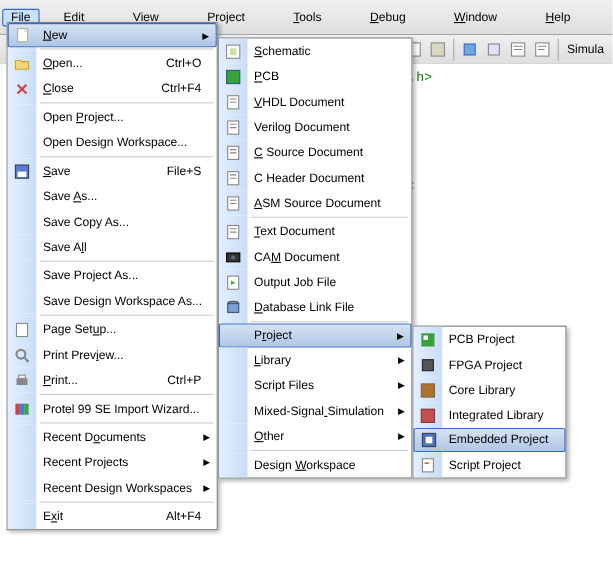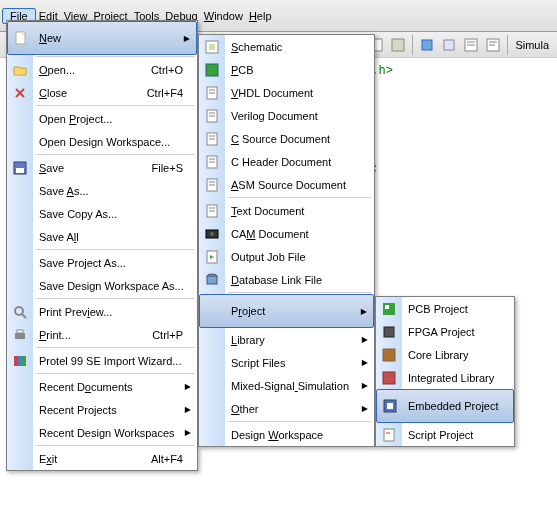--- a/index.html
+++ b/index.html
@@ -14,21 +14,21 @@
 }
 .menubar {
   background: linear-gradient(#f0f0f0, #dedede);
   border-bottom: 1px solid #999;
   height: 32px;
   display: flex;
   align-items: center;
   padding-left: 2px;
 }
 .menubar-item {
-  padding: 2px 3px;
+  padding: 2px 22px;
   cursor: default;
 }
 .menubar-item u { text-decoration: underline; }
 .menubar-item.selected {
   background: #c9e0fa;
   border: 1px solid #316ac5;
   border-radius: 2px;
   padding: 1px 7px;
 }
 .toolbar {
@@ -122,21 +122,21 @@
 .menu-sep .line {
   flex: 1;
   height: 1px;
   background: #ccc;
   margin: 1px 3px 0 3px;
 }
 .menu-row.highlight {
   background: linear-gradient(#d6e2f2, #afc6e6);
   border: 1px solid #316ac5;
   border-radius: 2px;
-  height: 34px;
+  height: 22px;
 }
 .menu-row.highlight .menu-gutter {
   background: transparent;
   width: 25px;
 }
 .menu-label u { text-decoration: underline; }
 .ic { width: 16px; height: 16px; }
 .codearea .grn { color: #008000; }
 .codearea .kw { font-weight: bold; }
 </style>
@@ -303,20 +303,28 @@
       <div class="menu-gutter"></div>
       <div class="menu-label">Save Design Workspace As...</div>
     </div>
     <div class="menu-sep">
       <div class="menu-gutter"></div>
       <div class="line"></div>
     </div>
     <div class="menu-row">
       <div class="menu-gutter">
         <svg class="ic" viewBox="0 0 16 16">
+          <rect x="3" y="2" width="10" height="12" fill="#fff" stroke="#888"></rect>
+        </svg>
+      </div>
+      <div class="menu-label"><span>Page Set<u>u</u>p...</span></div>
+    </div>
+    <div class="menu-row">
+      <div class="menu-gutter">
+        <svg class="ic" viewBox="0 0 16 16">
           <circle cx="7" cy="7" r="4" fill="none" stroke="#888" stroke-width="2"></circle>
           <line x1="10" y1="10" x2="14" y2="14" stroke="#888" stroke-width="2"></line>
         </svg>
       </div>
       <div class="menu-label"><span>Print Prev<u>i</u>ew...</span></div>
     </div>
     <div class="menu-row">
       <div class="menu-gutter">
         <svg class="ic" viewBox="0 0 16 16">
           <rect x="3" y="6" width="10" height="6" fill="#888"></rect>

